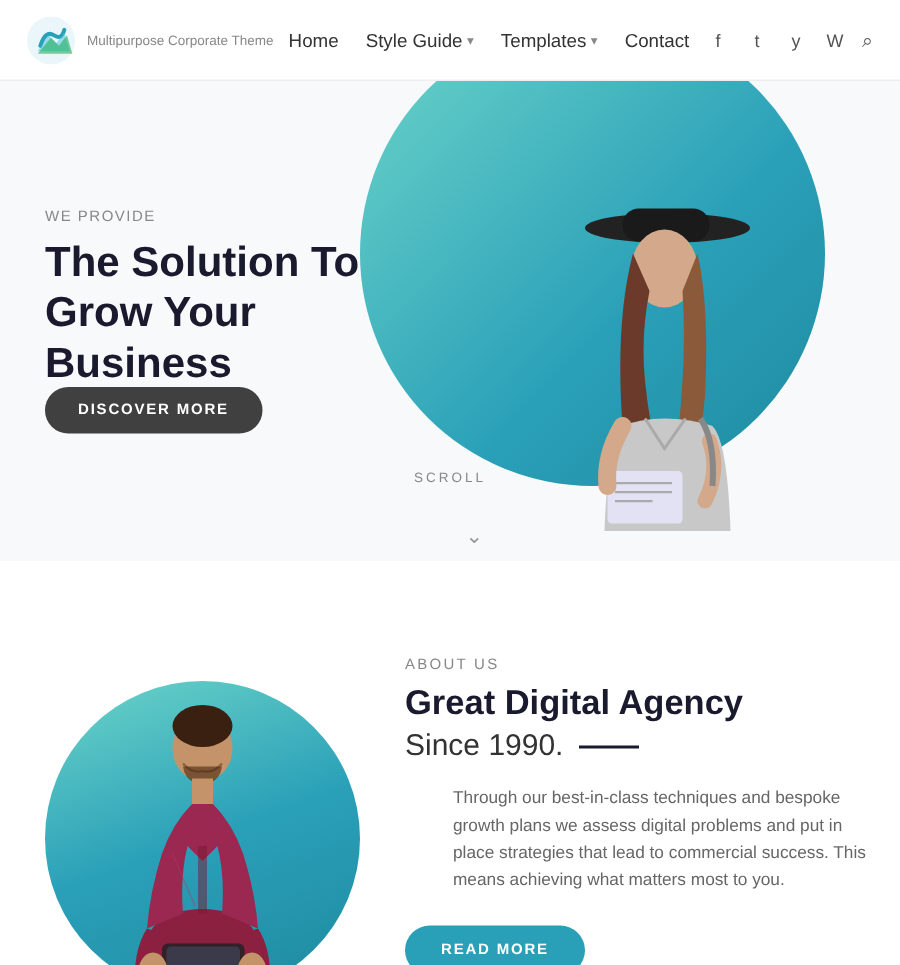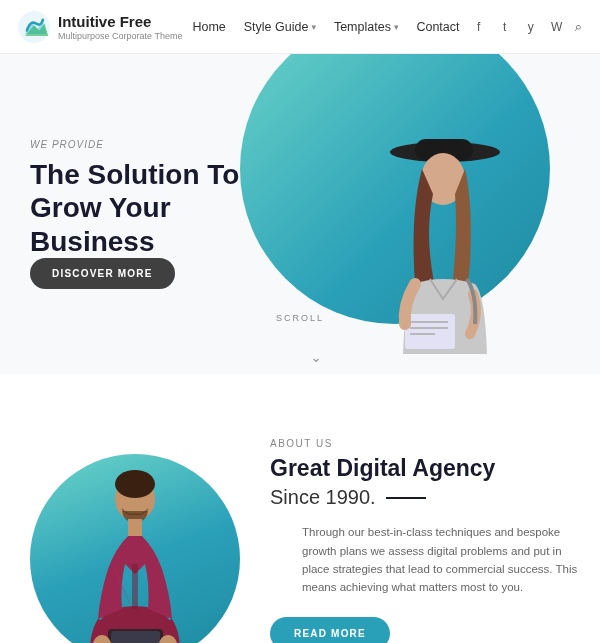--- a/index.html
+++ b/index.html
@@ -92,21 +92,20 @@
       z-index: 2;
       padding: 0 30px;
       max-width: 280px;
     }
     .hero-above {
       font-size: 10px;
       color: #888;
       letter-spacing: 1px;
       text-transform: uppercase;
       margin-bottom: 8px;
-      font-style: italic;
     }
     .hero-title {
       font-size: 28px;
       font-weight: 800;
       color: #1a1a2e;
       line-height: 1.2;
     }
     .hero-btn {
       background: #404040;
       color: #fff;
@@ -230,21 +229,20 @@
 
 <header class="header">
   <div class="logo-area">
     <svg class="logo-icon" viewBox="0 0 36 36">
       <circle cx="18" cy="18" r="18" fill="#eaf6f9"></circle>
       <path d="M10 22 Q14 10 20 14 Q26 18 28 10" fill="none" stroke="#2aa0b8" stroke-width="3" stroke-linecap="round"></path>
       <polygon points="8,26 16,14 22,20 28,12 32,26" fill="#3dbfd8" opacity="0.5"></polygon>
       <polygon points="8,28 18,16 24,22 30,14 34,28" fill="#27ae60" opacity="0.6"></polygon>
     </svg>
     <div class="logo-text-area">
-      <span class="logo-title">Intuitive Free</span>
       <span class="logo-subtitle">Multipurpose Corporate Theme</span>
     </div>
   </div>
   <nav>
     <span class="nav-item">Home</span>
     <span class="nav-item">Style Guide <span class="nav-dropdown">▾</span></span>
     <span class="nav-item">Templates <span class="nav-dropdown">▾</span></span>
     <span class="nav-item">Contact</span>
   </nav>
   <div class="header-social">

